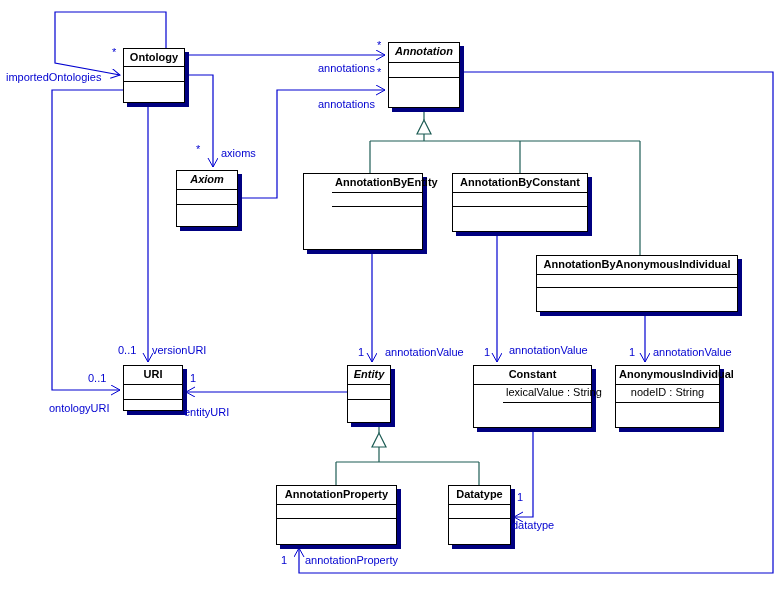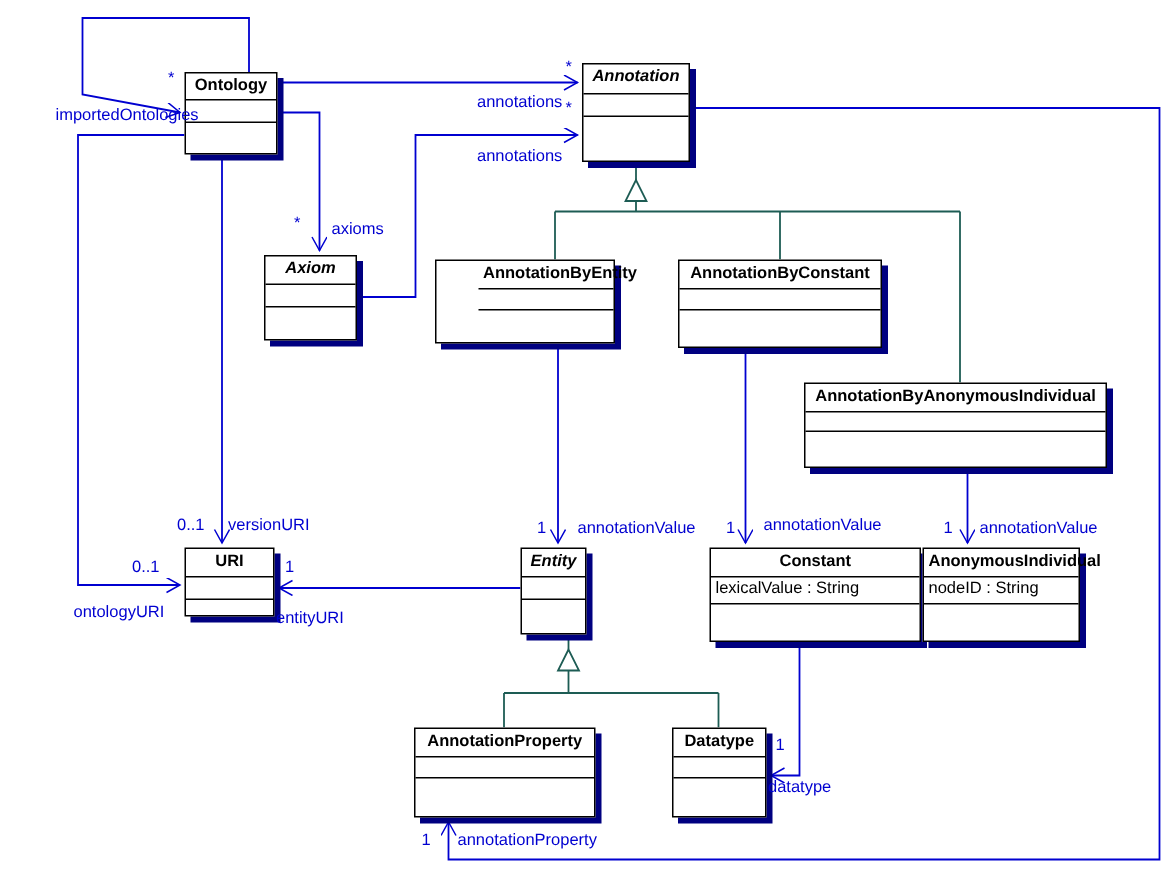--- a/index.html
+++ b/index.html
@@ -125,21 +125,21 @@
     <div class="uml-attrs empty" style="height:15px;"></div>
     <div class="uml-ops"></div>
   </div>
 
   <div class="uml-class" style="left:176px;top:170px;width:62px;height:57px;">
     <div class="uml-name abstract" style="height:19px;">Axiom</div>
     <div class="uml-attrs empty" style="height:15px;"></div>
     <div class="uml-ops"></div>
   </div>
 
-  <div class="uml-class" style="left:290px;top:173px;width:120px;height:56px;padding-left:28px;">
+  <div class="uml-class" style="left:303px;top:173px;width:120px;height:77px;padding-left:28px;">
     <div class="uml-name" style="height:19px;">AnnotationByEntity</div>
     <div class="uml-attrs empty" style="height:14px;"></div>
     <div class="uml-ops"></div>
   </div>
 
   <div class="uml-class" style="left:452px;top:173px;width:136px;height:59px;">
     <div class="uml-name" style="height:19px;">AnnotationByConstant</div>
     <div class="uml-attrs empty" style="height:14px;"></div>
     <div class="uml-ops"></div>
   </div>
@@ -155,45 +155,45 @@
     <div class="uml-attrs empty" style="height:15px;"></div>
     <div class="uml-ops"></div>
   </div>
 
   <div class="uml-class" style="left:347px;top:365px;width:44px;height:58px;">
     <div class="uml-name abstract" style="height:19px;">Entity</div>
     <div class="uml-attrs empty" style="height:15px;"></div>
     <div class="uml-ops"></div>
   </div>
 
-  <div class="uml-class" style="left:473px;top:365px;width:141px;height:63px;">
+  <div class="uml-class" style="left:473px;top:365px;width:119px;height:63px;">
     <div class="uml-name" style="height:19px;">Constant</div>
-    <div class="uml-attrs" style="height:18px;">lexicalValue : String</div>
+    <div class="uml-attrs" style="height:18px;margin-left:29px;">lexicalValue : String</div>
     <div class="uml-ops"></div>
   </div>
 
   <div class="uml-class" style="left:615px;top:365px;width:105px;height:63px;">
     <div class="uml-name" style="height:19px;">AnonymousIndividual</div>
-    <div class="uml-attrs" style="height:18px;">nodeID : String</div>
+    <div class="uml-attrs" style="height:18px;text-align:center;">nodeID : String</div>
     <div class="uml-ops"></div>
   </div>
 
   <div class="uml-class" style="left:276px;top:485px;width:121px;height:60px;">
     <div class="uml-name" style="height:19px;">AnnotationProperty</div>
     <div class="uml-attrs empty" style="height:14px;"></div>
     <div class="uml-ops"></div>
   </div>
 
   <div class="uml-class" style="left:448px;top:485px;width:63px;height:60px;">
     <div class="uml-name" style="height:19px;">Datatype</div>
     <div class="uml-attrs empty" style="height:14px;"></div>
     <div class="uml-ops"></div>
   </div>
 
-  <span class="edge-label" style="left:6px;top:71px;margin-left:31px;">importedOntologies</span>
+  <span class="edge-label" style="left:6px;top:71px;">importedOntologies</span>
   <span class="mult" style="left:112px;top:46px;">*</span>
 
   <span class="edge-label" style="left:318px;top:62px;">annotations</span>
   <span class="mult" style="left:377px;top:39px;">*</span>
 
   <span class="edge-label" style="left:318px;top:98px;">annotations</span>
   <span class="mult" style="left:377px;top:66px;">*</span>
 
   <span class="edge-label" style="left:221px;top:147px;">axioms</span>
   <span class="mult" style="left:196px;top:143px;">*</span>

